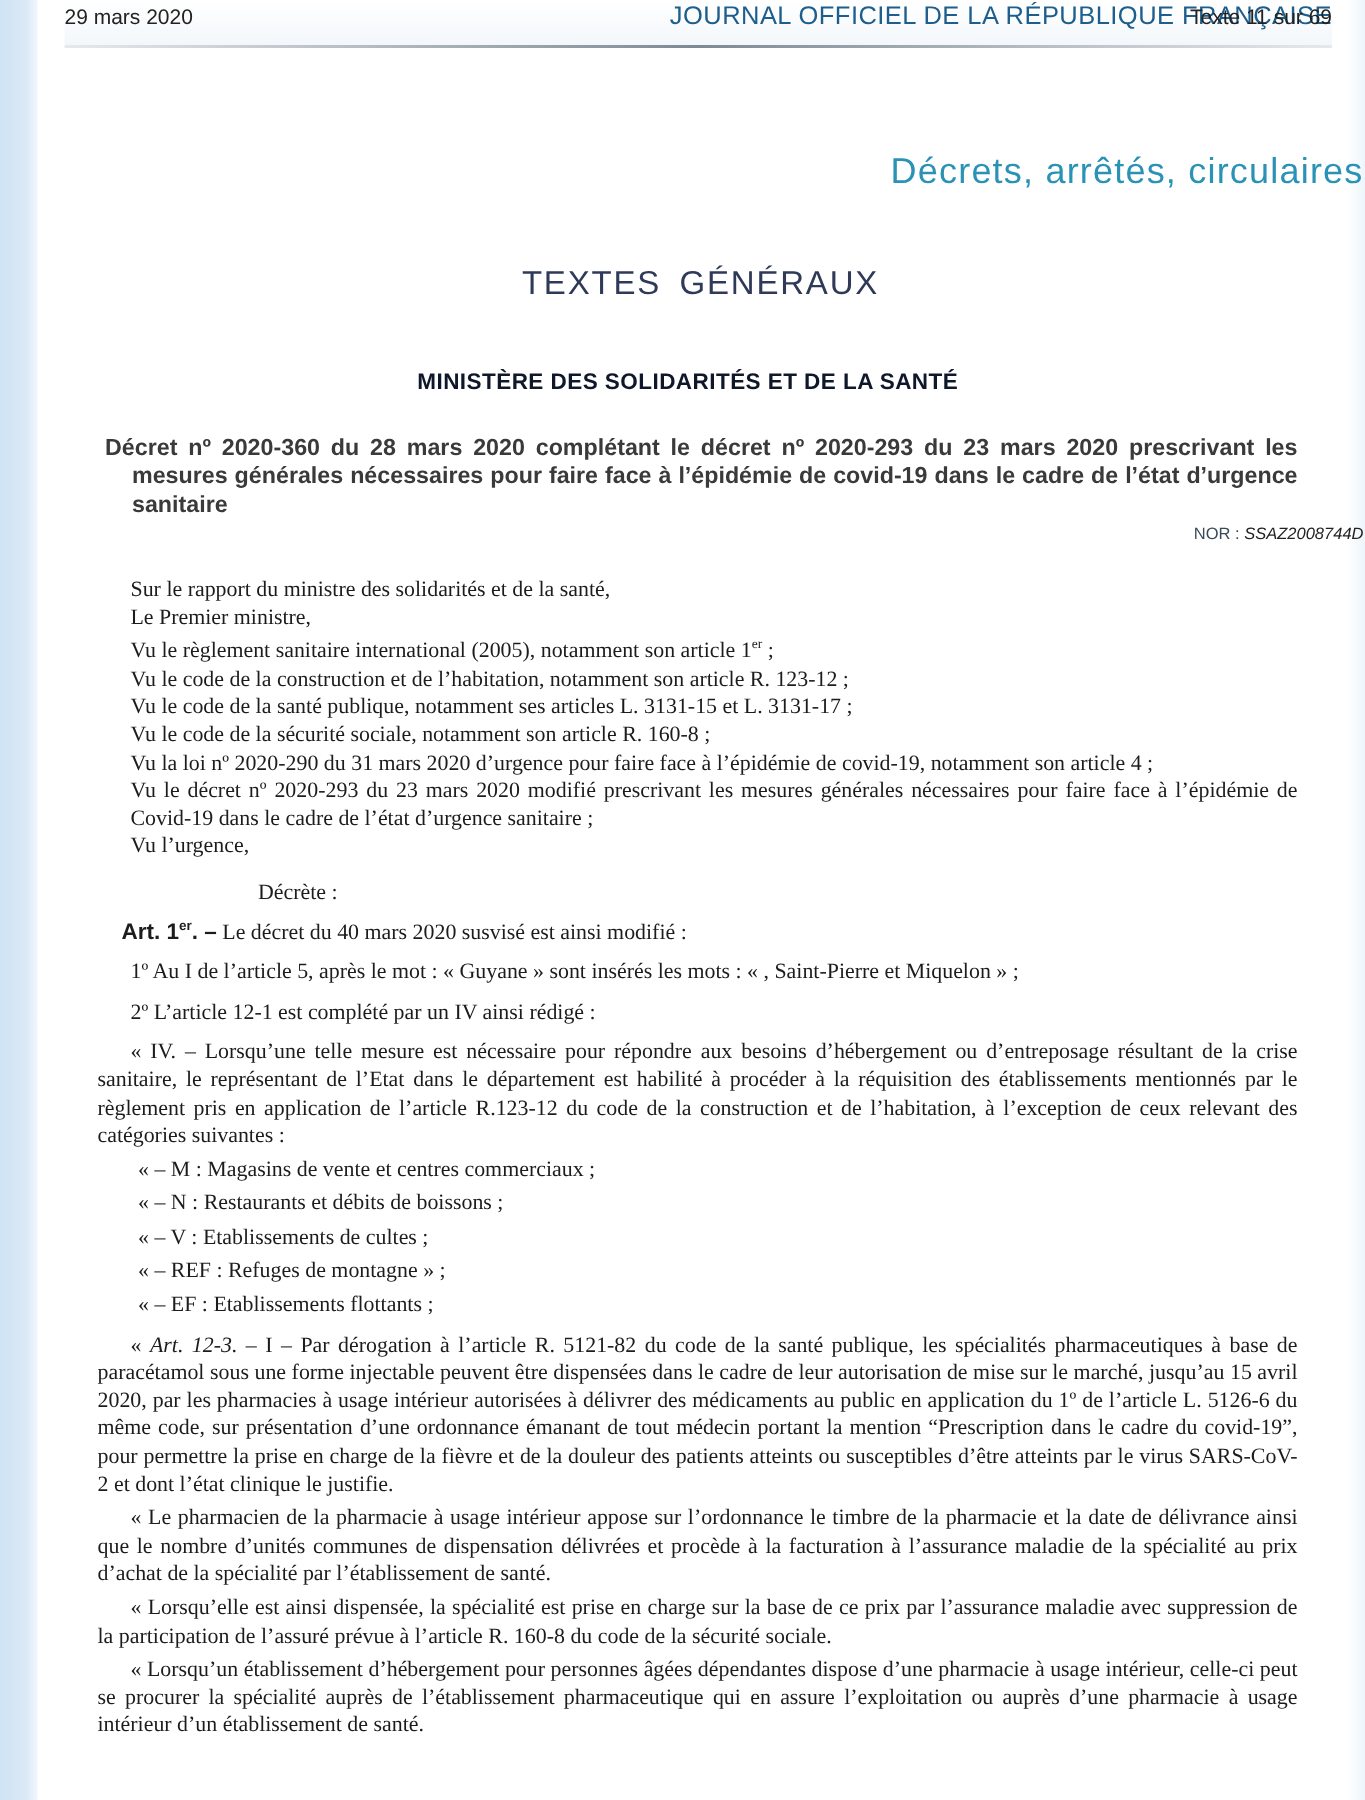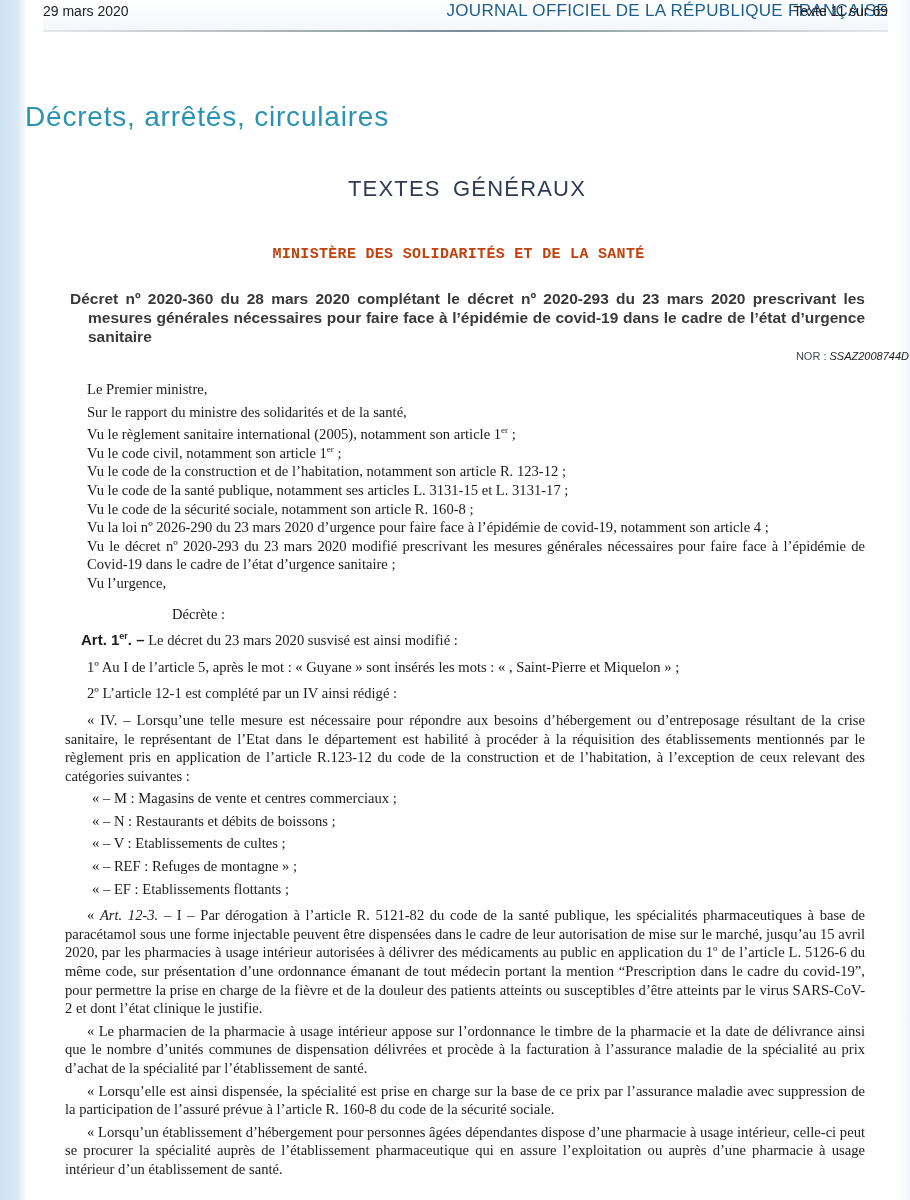--- a/index.html
+++ b/index.html
@@ -27,30 +27,30 @@
     }
     .rh-date { position: absolute; left: 0; top: 3px; font-size: 14px; color: #222; }
     .rh-journal { position: absolute; left: 0; right: 0; top: 1px; text-align: right; font-size: 17px; color: #1d5e8c; letter-spacing: 0.3px; }
     .rh-page { position: absolute; right: 0; top: 3px; font-size: 14px; color: #222; }
     .rh-rule {
       position: absolute; left: 18px; top: 30px; width: 845px; height: 2px;
       background: linear-gradient(to right, #e6e9ec 0%, #7e8a93 50%, #e6e9ec 100%);
     }
 
     .section-title {
-      position: absolute; left: 0; right: 0; top: 101px; text-align: left;
-      font-family: "Liberation Sans", sans-serif; font-size: 28px; color: #2a93b5; letter-spacing: 0.8px;
+      position: absolute; left: 0; right: 0; top: 101px; text-align: right;
+      font-family: "Liberation Sans", sans-serif; font-size: 24px; color: #2a93b5; letter-spacing: 0.8px;
     }
     .sub-title {
       position: absolute; left: 0; right: 0; top: 176px; text-align: center;
       font-family: "Liberation Sans", sans-serif; font-size: 22px; color: #2e3a57; letter-spacing: 1.2px; word-spacing: 5px;
     }
     .ministry {
       position: absolute; left: 0; right: 17px; top: 246px; text-align: center;
-      font-family: Liberation Mono, monospace; font-size: 15px; font-weight: bold; color: #c2410c; letter-spacing: 0.3px;
+      font-family: Liberation Sans, sans-serif; font-size: 15px; font-weight: bold; color: #0f172a; letter-spacing: 0.3px;
     }
     .decree-title {
       position: absolute; left: 45px; width: 795px; top: 289px;
       font-family: "Liberation Sans", sans-serif; font-weight: bold; font-size: 15.5px; line-height: 19px; color: #3a3a3a;
       text-align: justify; padding-left: 18px; text-indent: -18px;
     }
     .nor {
       position: absolute; left: 0; right: 0; top: 350px; text-align: right;
       font-family: "Liberation Sans", sans-serif; font-size: 11px; color: #3a4a5a;
     }
@@ -88,36 +88,35 @@
   <div class="sub-title">TEXTES GÉNÉRAUX</div>
   <div class="ministry">MINISTÈRE DES SOLIDARITÉS ET DE LA SANTÉ</div>
 
   <div class="decree-title">Décret nº 2020-360 du 28 mars 2020 complétant le décret nº 2020-293 du 23 mars 2020 prescrivant les mesures générales nécessaires pour faire face à l’épidémie de covid-19 dans le cadre de l’état d’urgence sanitaire</div>
 
   <div class="nor">
     <span>NOR : </span><span class="nor-value">SSAZ2008744D</span>
   </div>
 
   <div class="body-text">
+    <p class="para gap-s">Sur le rapport du ministre des solidarités et de la santé,</p>
     <p class="para">Le Premier ministre,</p>
-    <p class="para gap-s">Sur le rapport du ministre des solidarités et de la santé,</p>
 
     <p class="para gap-s"><span>Vu le règlement sanitaire international (2005), notamment son article 1</span><span class="sup">er</span><span> ;</span></p>
-    <p class="para"><span>Vu le code civil, notamment son article 1</span><span class="sup">er</span><span> ;</span></p>
     <p class="para">Vu le code de la construction et de l’habitation, notamment son article R. 123-12 ;</p>
     <p class="para">Vu le code de la santé publique, notamment ses articles L. 3131-15 et L. 3131-17 ;</p>
     <p class="para">Vu le code de la sécurité sociale, notamment son article R. 160-8 ;</p>
-    <p class="para" style="margin-left:-22px; padding-left:22px; text-indent:0;">Vu la loi nº 2026-290 du 23 mars 2020 d’urgence pour faire face à l’épidémie de covid-19, notamment son article 4 ;</p>
+    <p class="para" style="margin-left:-22px; padding-left:22px; text-indent:0;">Vu la loi nº 2020-290 du 31 mars 2020 d’urgence pour faire face à l’épidémie de covid-19, notamment son article 4 ;</p>
     <p class="para" style="margin-left:-22px; padding-left:22px;">Vu le décret nº 2020-293 du 23 mars 2020 modifié prescrivant les mesures générales nécessaires pour faire face à l’épidémie de Covid-19 dans le cadre de l’état d’urgence sanitaire ;</p>
     <p class="para">Vu l’urgence,</p>
 
     <p class="decrete">Décrète :</p>
 
     <p class="para gap-m" style="margin-left:-6px;">
-      <span class="art-label"><span>Art. 1</span><span class="sup">er</span><span>. –</span></span><span> Le décret du 23 mars 2020 susvisé est ainsi modifié :</span>
+      <span class="art-label"><span>Art. 1</span><span class="sup">er</span><span>. –</span></span><span> Le décret du 40 mars 2020 susvisé est ainsi modifié :</span>
     </p>
     <p class="para gap-m">1º Au I de l’article 5, après le mot : « Guyane » sont insérés les mots : « , Saint-Pierre et Miquelon » ;</p>
     <p class="para gap-m">2º L’article 12-1 est complété par un IV ainsi rédigé :</p>
     <p class="para gap-m" style="margin-left:-22px; text-indent:22px;">« IV. – Lorsqu’une telle mesure est nécessaire pour répondre aux besoins d’hébergement ou d’entreposage résultant de la crise sanitaire, le représentant de l’Etat dans le département est habilité à procéder à la réquisition des établissements mentionnés par le règlement pris en application de l’article R.123-12 du code de la construction et de l’habitation, à l’exception de ceux relevant des catégories suivantes :</p>
 
     <p class="para list-item">« – M : Magasins de vente et centres commerciaux ;</p>
     <p class="para list-item">« – N : Restaurants et débits de boissons ;</p>
     <p class="para list-item">« – V : Etablissements de cultes ;</p>
     <p class="para list-item">« – REF : Refuges de montagne » ;</p>
     <p class="para list-item">« – EF : Etablissements flottants ;</p>

